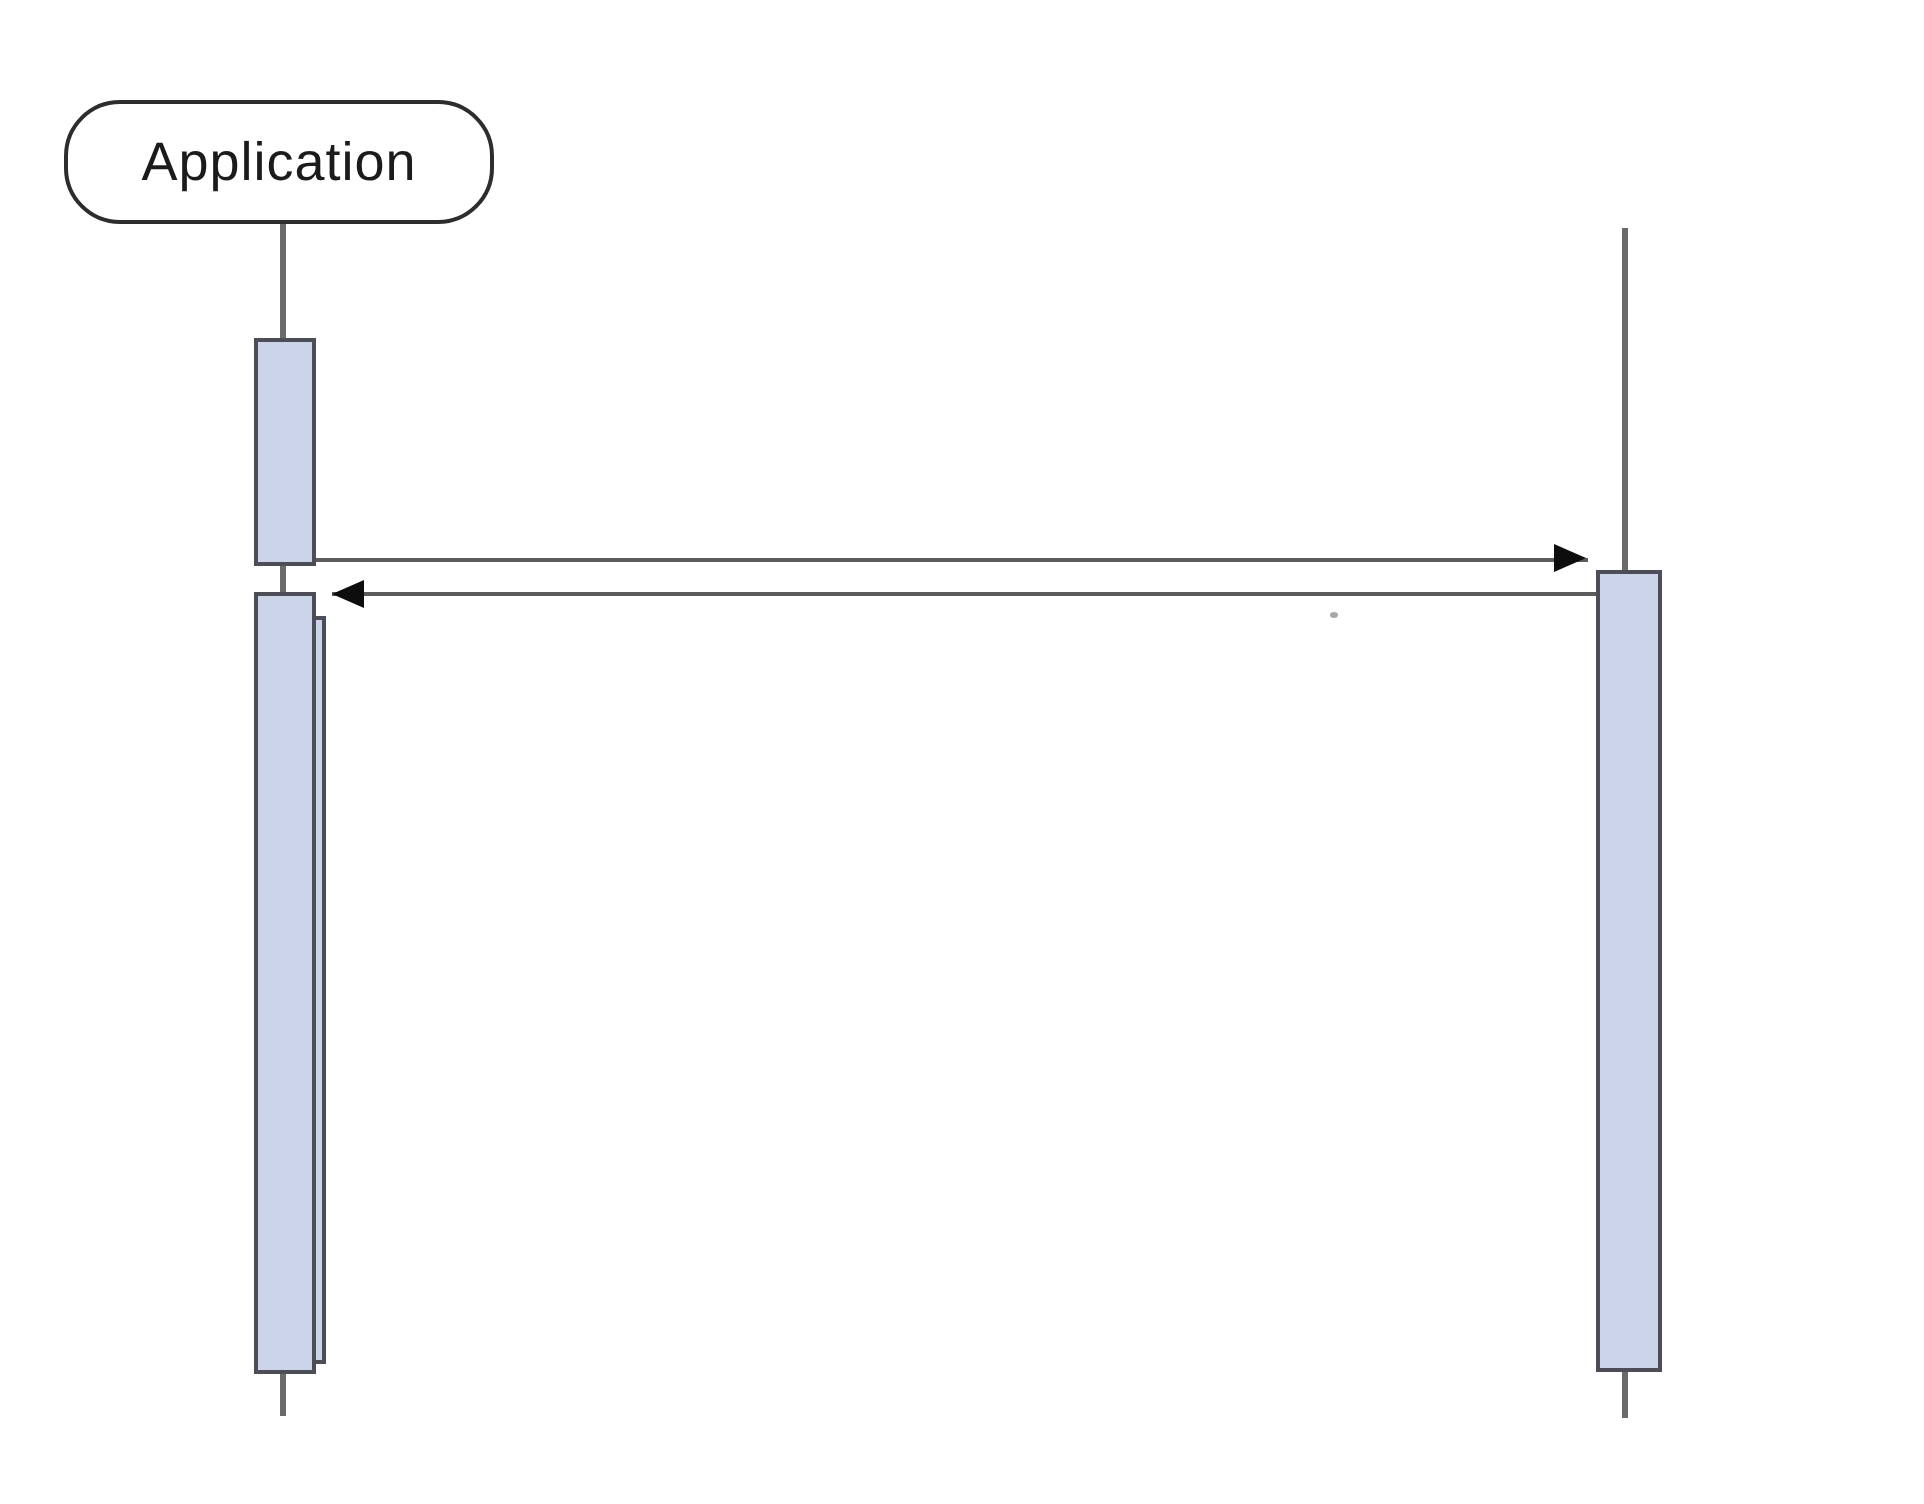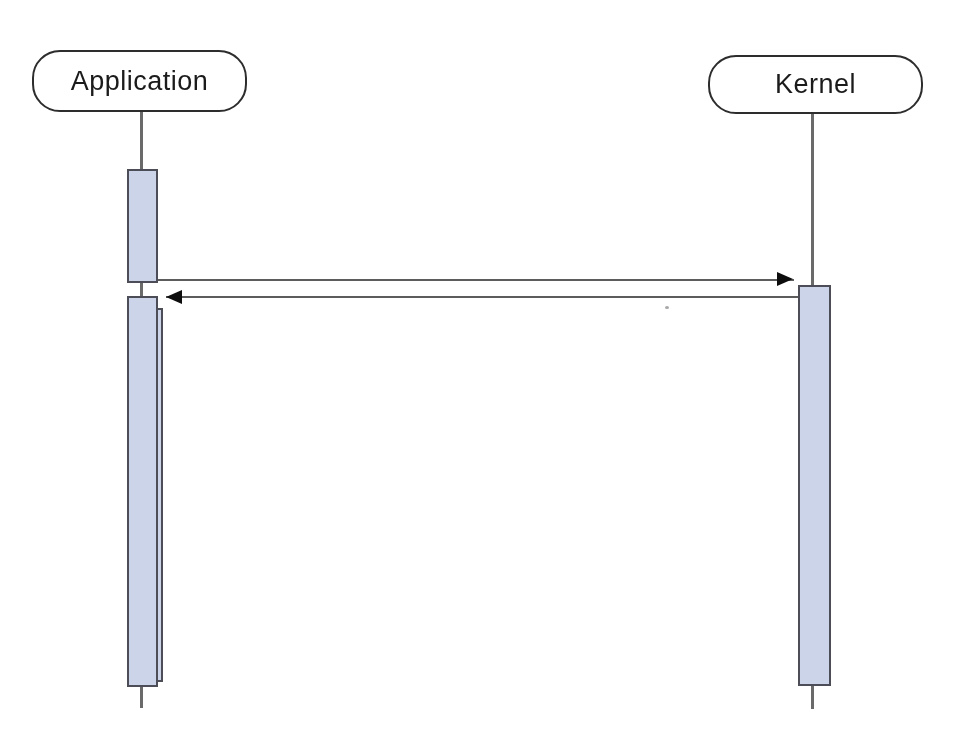--- a/index.html
+++ b/index.html
@@ -102,23 +102,20 @@
 </style>
 </head>
 <body>
 
 <div class="stage">
 
   <div class="actor-box app">
     <span class="actor-label">Application</span>
   </div>
 
-  <div class="actor-box kernel">
-    <span class="actor-label">Kernel</span>
-  </div>
 
   <div class="lifeline-seg app-seg-1"></div>
   <div class="lifeline-seg app-seg-2"></div>
   <div class="lifeline-seg app-seg-3"></div>
 
   <div class="lifeline-seg kernel-seg-1"></div>
   <div class="lifeline-seg kernel-seg-2"></div>
 
   <div class="activation app-bar-2-nested"></div>
   <div class="activation app-bar-1"></div>

